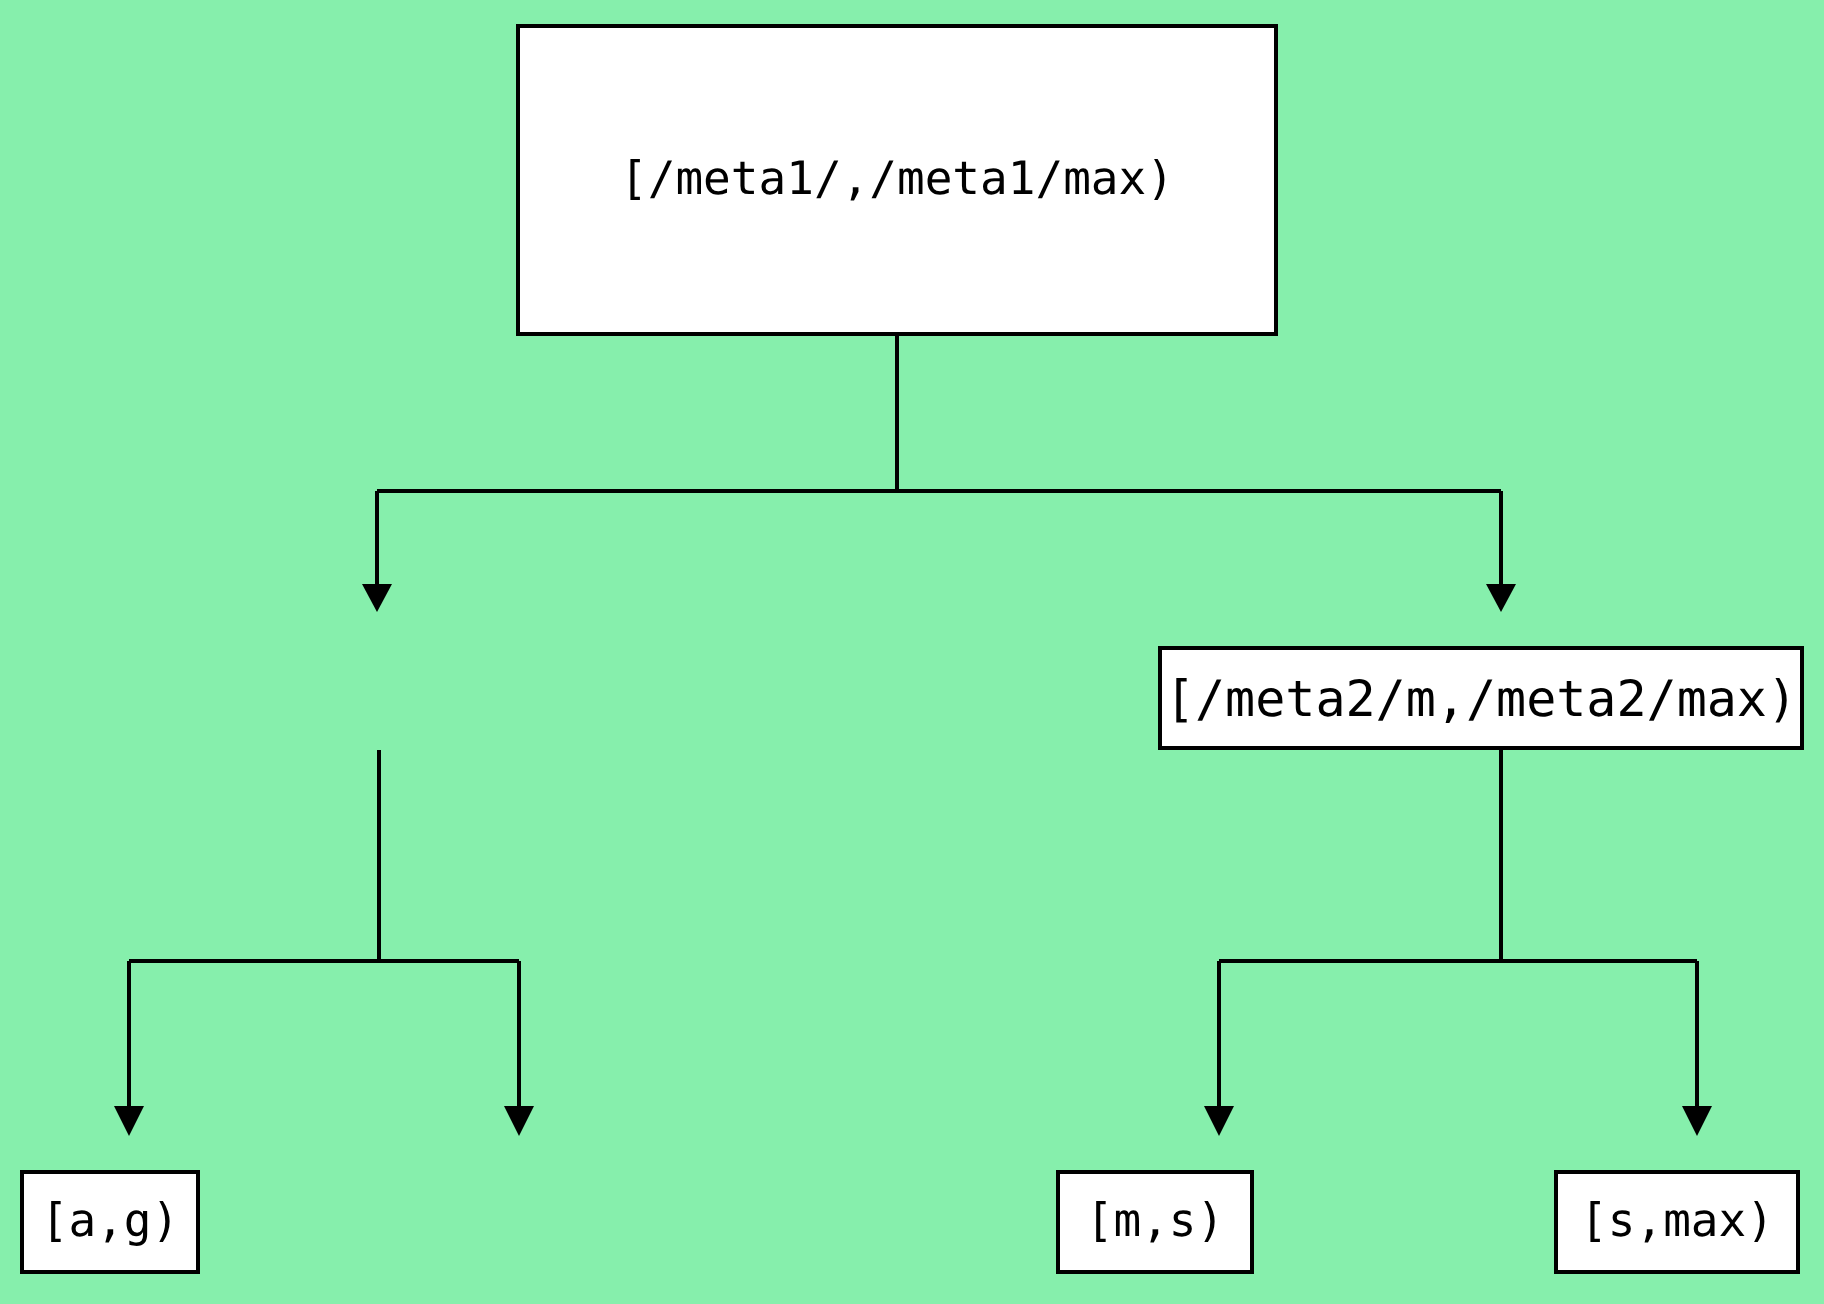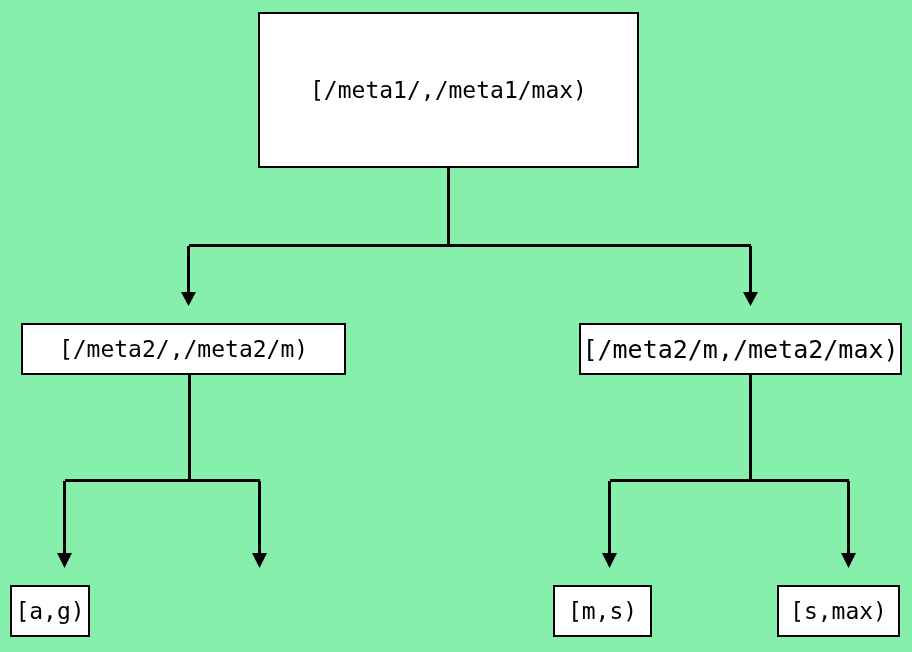--- a/index.html
+++ b/index.html
@@ -64,23 +64,23 @@
     top: 323px;
     width: 323px;
     height: 52px;
     font-size: 25px;
   }
   .node-leaf {
     top: 585px;
     height: 52px;
     font-size: 23px;
   }
-  .leaf-1 { left: 10px;  width: 80px; }
+  .leaf-1 { left: 10px;  width: 90px; }
   .leaf-2 { left: 206px; width: 97px; }
-  .leaf-3 { left: 553px; width: 99px; }
+  .leaf-3 { left: 528px; width: 99px; }
   .leaf-4 { left: 777px; width: 123px; }
 </style>
 </head>
 <body>
 
 <div id="diagram-canvas">
 
   <svg id="edge-layer" width="912" height="652" viewBox="0 0 912 652" xmlns="http://www.w3.org/2000/svg" aria-hidden="true">
 
     <g stroke="#000000" stroke-width="2.4" fill="none" shape-rendering="crispEdges">
@@ -108,23 +108,20 @@
       <polygon points="252,553 267,553 259.5,568"></polygon>
       <polygon points="602,553 617,553 609.5,568"></polygon>
       <polygon points="841,553 856,553 848.5,568"></polygon>
     </g>
   </svg>
 
   <div class="tree-node node-root">
     <span class="node-label">[/meta1/,/meta1/max)</span>
   </div>
 
-  <div class="tree-node node-mid-left">
-    <span class="node-label">[/meta2/,/meta2/m)</span>
-  </div>
 
   <div class="tree-node node-mid-right">
     <span class="node-label">[/meta2/m,/meta2/max)</span>
   </div>
 
   <div class="tree-node node-leaf leaf-1">
     <span class="node-label">[a,g)</span>
   </div>
 
 

